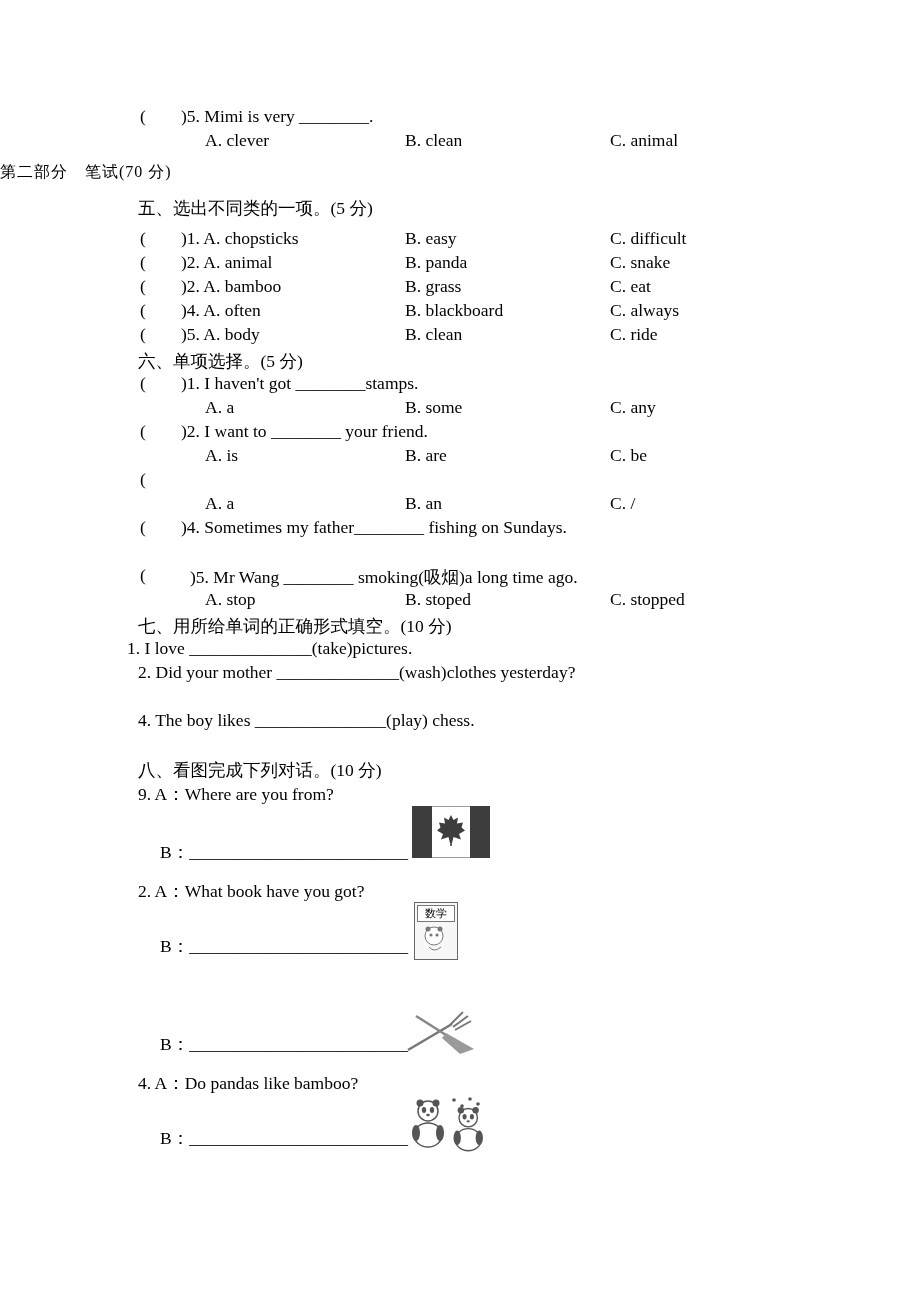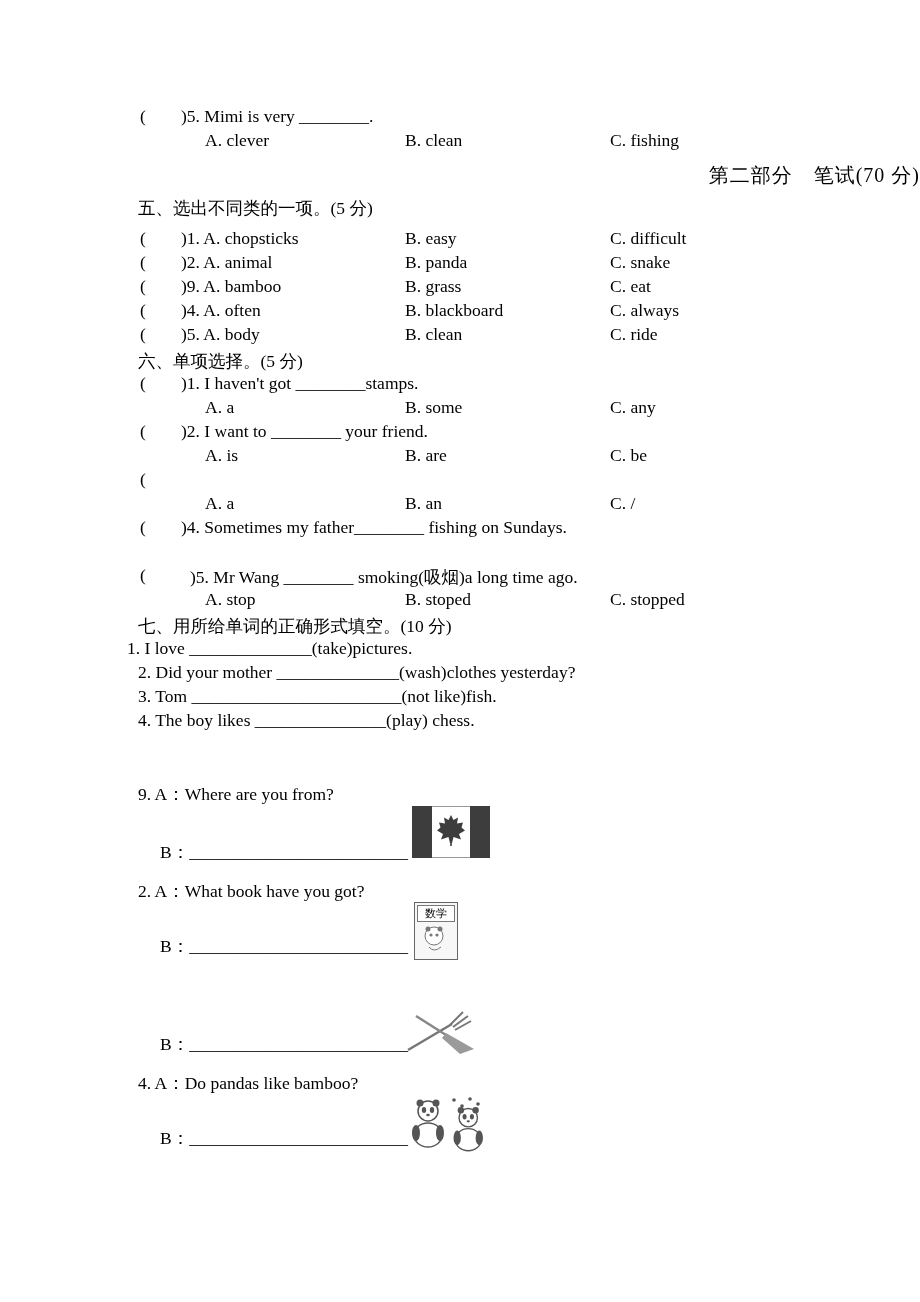--- a/index.html
+++ b/index.html
@@ -10,21 +10,21 @@
     background:#ffffff;
     font-family:"Liberation Serif","DejaVu Serif",serif;
     font-size:17.5px;
     color:#000000;
     overflow:hidden;
   }
   .row { position:absolute; left:0; width:100%; height:22px; }
   .abs { position:absolute; white-space:pre; }
   .heading {
     position:absolute; left:0; width:100%;
-    text-align:right; font-size:20px; letter-spacing:1px;
+    text-align:left; font-size:16px; letter-spacing:1px;
     white-space:pre;
   }
   .img { position:absolute; }
   .book {
     width:44px; height:58px;
     border:1.5px solid #666;
     background:#f7f7f7;
     padding:2px;
   }
   .book-title {
@@ -38,42 +38,42 @@
 
 <div class="page">
 
   <div class="row" style="top:106px">
     <span class="abs" style="left:140px">(</span>
     <span class="abs" style="left:181px">)5. Mimi is very ________.</span>
   </div>
   <div class="row" style="top:130px">
     <span class="abs" style="left:205px">A. clever</span>
     <span class="abs" style="left:405px">B. clean</span>
-    <span class="abs" style="left:610px">C. fishing</span>
+    <span class="abs" style="left:610px">C. animal</span>
   </div>
 
   <div class="heading" style="top:162px">第二部分　笔试(70 分)</div>
 
   <div class="abs" style="left:138px;top:196px">五、选出不同类的一项。(5 分)</div>
 
   <div class="row" style="top:228px">
     <span class="abs" style="left:140px">(</span>
     <span class="abs" style="left:181px">)1. A. chopsticks</span>
     <span class="abs" style="left:405px">B. easy</span>
     <span class="abs" style="left:610px">C. difficult</span>
   </div>
   <div class="row" style="top:252px">
     <span class="abs" style="left:140px">(</span>
     <span class="abs" style="left:181px">)2. A. animal</span>
     <span class="abs" style="left:405px">B. panda</span>
     <span class="abs" style="left:610px">C. snake</span>
   </div>
   <div class="row" style="top:276px">
     <span class="abs" style="left:140px">(</span>
-    <span class="abs" style="left:181px">)9. A. bamboo</span>
+    <span class="abs" style="left:181px">)2. A. bamboo</span>
     <span class="abs" style="left:405px">B. grass</span>
     <span class="abs" style="left:610px">C. eat</span>
   </div>
   <div class="row" style="top:300px">
     <span class="abs" style="left:140px">(</span>
     <span class="abs" style="left:181px">)4. A. often</span>
     <span class="abs" style="left:405px">B. blackboard</span>
     <span class="abs" style="left:610px">C. always</span>
   </div>
   <div class="row" style="top:324px">
@@ -125,23 +125,23 @@
   </div>
   <div class="row" style="top:589px">
     <span class="abs" style="left:205px">A. stop</span>
     <span class="abs" style="left:405px">B. stoped</span>
     <span class="abs" style="left:610px">C. stopped</span>
   </div>
 
   <div class="abs" style="left:138px;top:614px">七、用所给单词的正确形式填空。(10 分)</div>
   <div class="abs" style="left:127px;top:638px">1. I love ______________(take)pictures.</div>
   <div class="abs" style="left:138px;top:662px">2. Did your mother ______________(wash)clothes yesterday?</div>
-  <div class="abs" style="left:138px;top:686px">3. Tom ________________________(not like)fish.</div>
   <div class="abs" style="left:138px;top:710px">4. The boy likes _______________(play) chess.</div>
 
+  <div class="abs" style="left:138px;top:758px">八、看图完成下列对话。(10 分)</div>
 
   <div class="abs" style="left:138px;top:782px">9. A：Where are you from?</div>
   <svg class="img" style="left:412px;top:806px" width="78" height="52" viewBox="0 0 78 52">
     <rect x="0.5" y="0.5" width="77" height="51" fill="#ffffff" stroke="#999"></rect>
     <rect x="0" y="0" width="20" height="52" fill="#3d3d3d"></rect>
     <rect x="58" y="0" width="20" height="52" fill="#3d3d3d"></rect>
     <g transform="translate(25,9)">
       <polygon fill="#3d3d3d" points="14,0 16.5,5 21,2.5 20,8.5 26,7.5 24.5,12.5 28,15.5 22,19 24,24.5 16.5,22 15,28 13,28 11.5,22 4,24.5 6,19 0,15.5 3.5,12.5 2,7.5 8,8.5 7,2.5 11.5,5"></polygon>
       <rect x="13.2" y="21" width="1.6" height="10" fill="#3d3d3d"></rect>
     </g>

